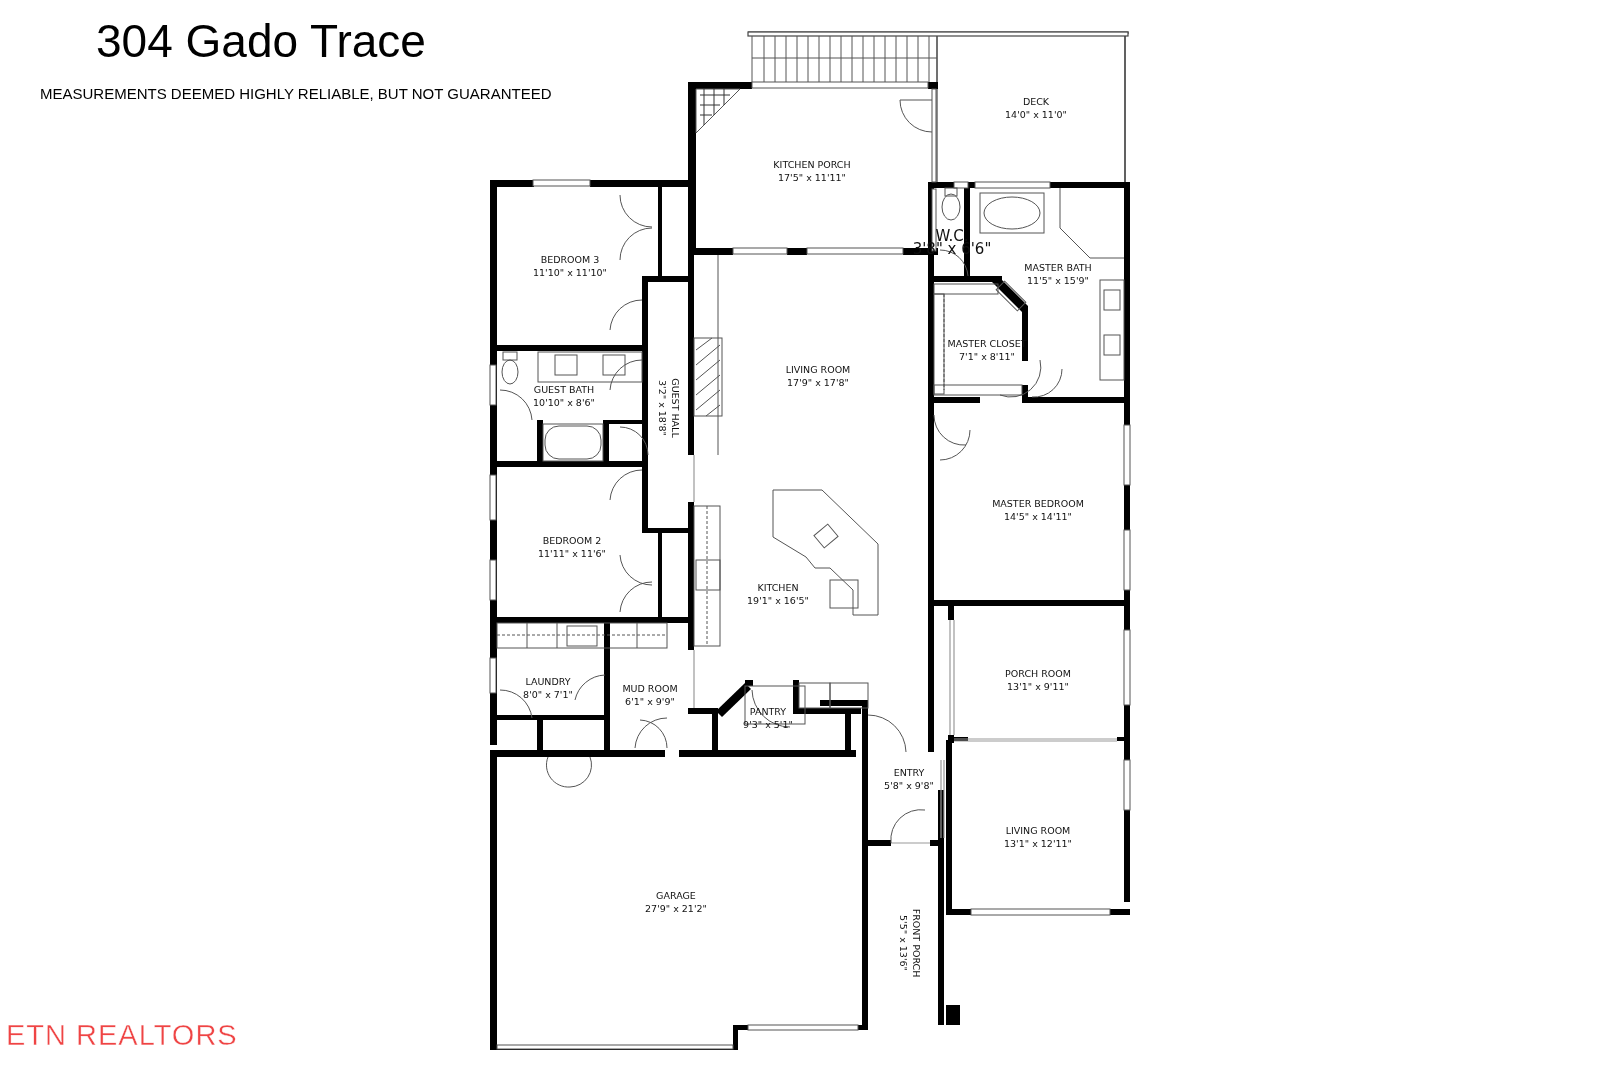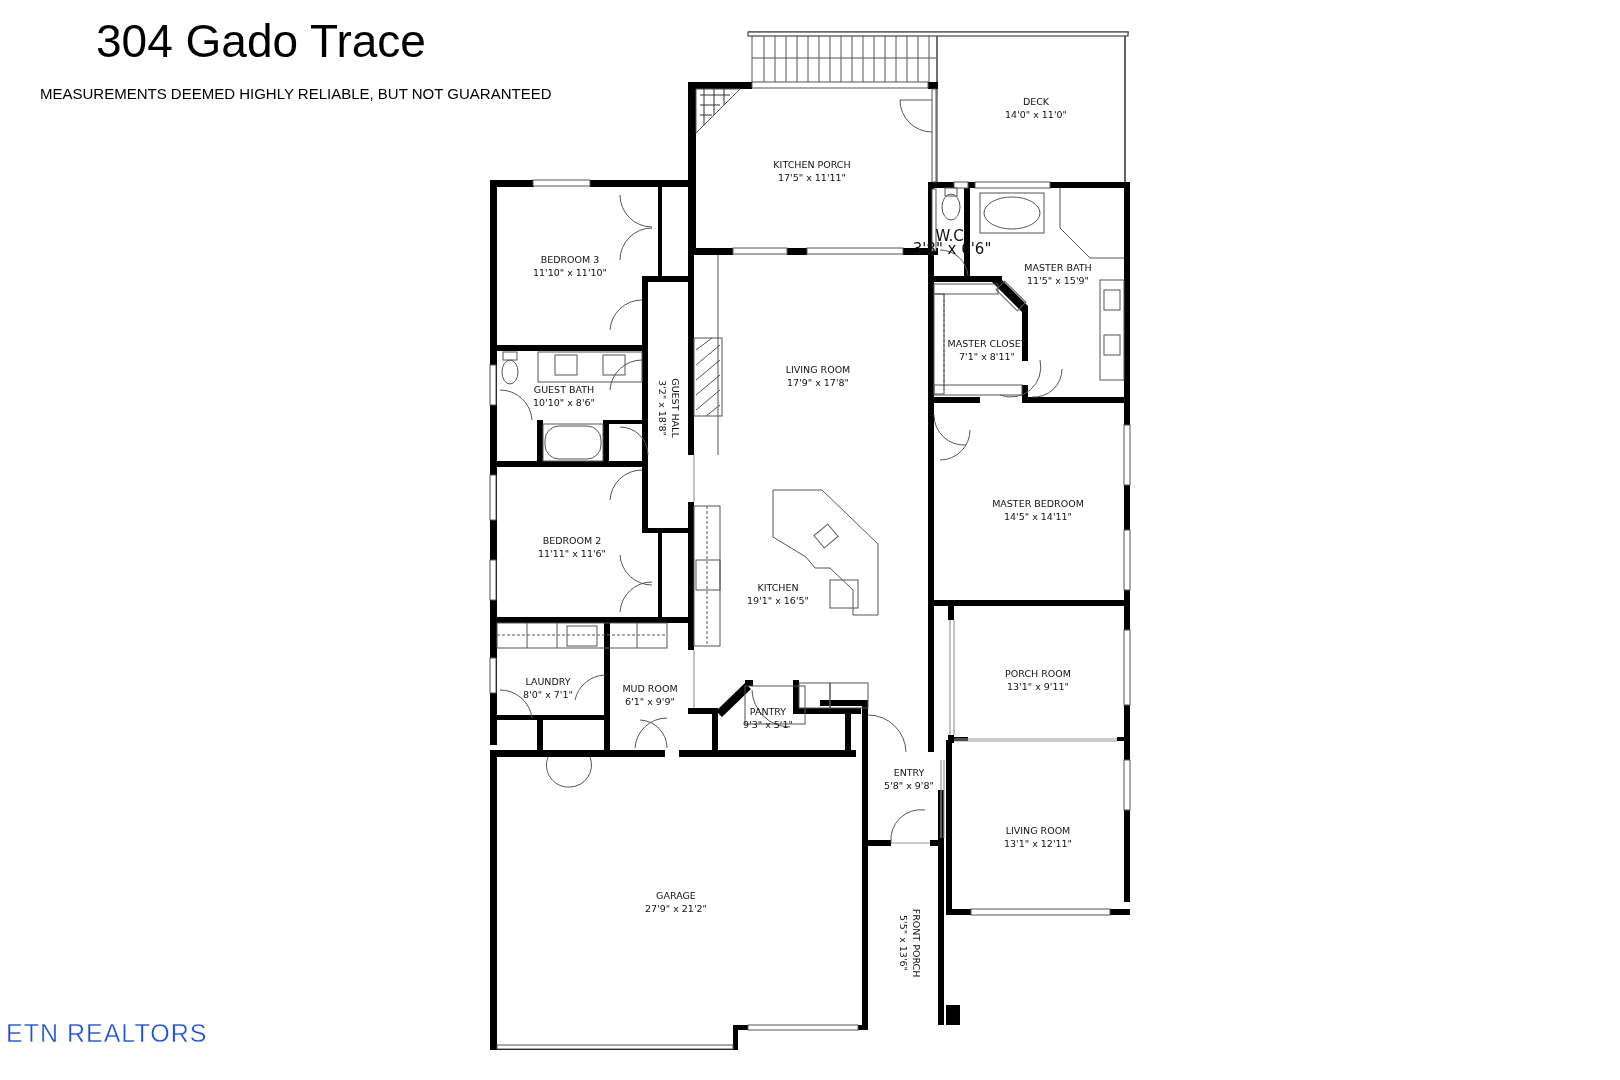--- a/index.html
+++ b/index.html
@@ -1,19 +1,19 @@
 <!DOCTYPE html>
 <html><head>
 <meta charset="utf-8">
 <style>
   html, body { margin:0; padding:0; background:#ffffff; }
   body { width:1620px; height:1080px; position:relative; overflow:hidden; font-family:"DejaVu Sans", sans-serif; color:#000; }
   .title { position:absolute; left:96px; top:18px; font-family:Liberation Sans, sans-serif; font-size:46px; font-weight:400; letter-spacing:0; line-height:1; }
   .subtitle { position:absolute; left:40px; top:86px; font-family:"Liberation Sans", sans-serif; font-size:15px; line-height:1; }
-  .brand { position:absolute; left:6px; top:1021px; font-family:"Liberation Sans", sans-serif; font-size:25px; font-weight:300; letter-spacing:1px; color:#1d4ed8; line-height:1; -webkit-text-stroke:0.4px #fff; }
+  .brand { position:absolute; left:6px; top:1021px; font-family:"Liberation Sans", sans-serif; font-size:29px; font-weight:300; letter-spacing:1px; color:#ef4444; line-height:1; -webkit-text-stroke:0.4px #fff; }
   svg.plan { position:absolute; left:0; top:0; }
   .room-label { position:absolute; text-align:center; font-family:"DejaVu Sans", sans-serif; font-size:9.5px; line-height:13px; white-space:nowrap; transform:translateX(-50%); color:#111; }
   .room-label .dim { display:block; }
   .rot { transform:translateX(-50%) rotate(90deg); transform-origin:50% 50%; }
 </style>
 </head>
 <body>
 
 <div class="title">304 Gado Trace</div>
 <div class="subtitle">MEASUREMENTS DEEMED HIGHLY RELIABLE, BUT NOT GUARANTEED</div>

